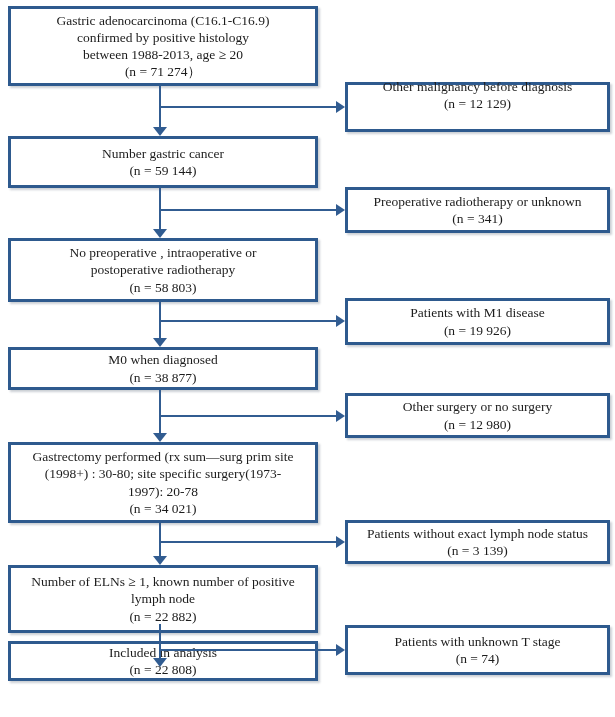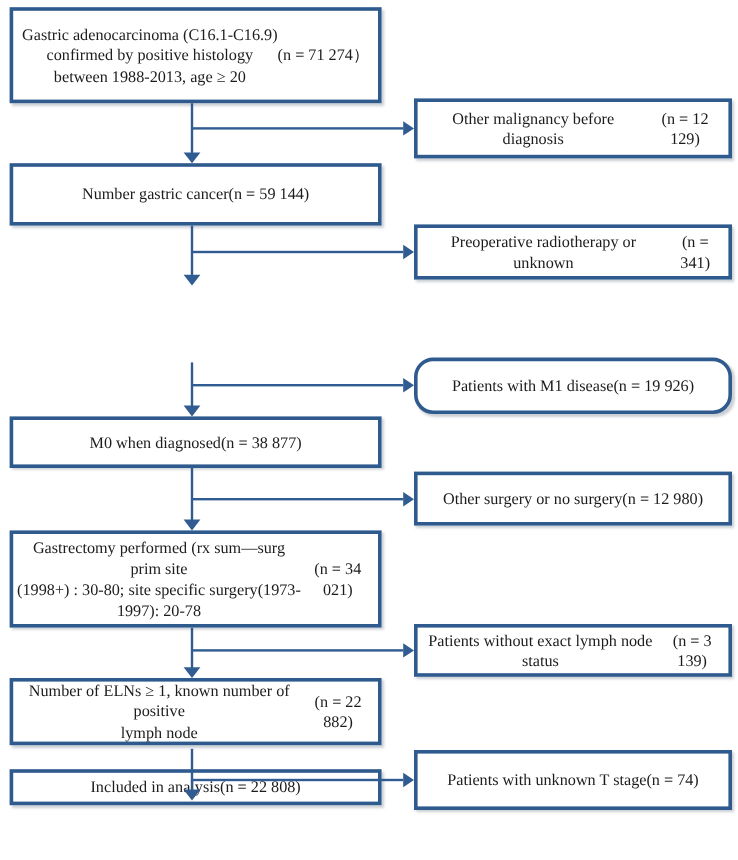--- a/index.html
+++ b/index.html
@@ -9,29 +9,29 @@
     background:#ffffff;
     font-family:"Liberation Serif","DejaVu Serif",serif;
     overflow:hidden;
   }
   .box{
     position:absolute;
     box-sizing:border-box;
     border:3px solid #2e5a8e;
     background:#ffffff;
     display:flex;
-    flex-direction:row;
+    flex-direction:column;
     align-items:center;
     justify-content:center;
     text-align:center;
     color:#1c1c1c;
     font-size:13.5px;
     line-height:1.27;
     box-shadow:2px 2px 2px rgba(110,120,135,.35);
-    padding:3px 3px;
+    padding:17px 3px;
   }
   .main-box{left:8px;width:310px;}
   .excl-box{left:345px;width:265px;}
   .label,.n{white-space:pre-line;}
   .vline{position:absolute;left:159px;width:2px;background:#315c91;}
   .hline{position:absolute;left:160px;width:176px;height:2px;background:#315c91;}
   .arr-d{
     position:absolute;left:153px;width:0;height:0;
     border-left:7px solid transparent;
     border-right:7px solid transparent;
@@ -52,49 +52,54 @@
   <div class="box main-box" style="top:6px;height:80px;">
     <span class="label">Gastric adenocarcinoma (C16.1-C16.9)
 confirmed by positive histology
 between 1988-2013, age ≥ 20</span>
     <span class="n">(n = 71 274）</span>
   </div>
   <div class="box main-box" style="top:136px;height:52px;">
     <span class="label">Number gastric cancer</span>
     <span class="n">(n = 59 144)</span>
   </div>
+  <div class="box main-box" style="top:238px;height:64px;">
+    <span class="label">No preoperative , intraoperative  or
+postoperative radiotherapy</span>
+    <span class="n">(n = 58 803)</span>
+  </div>
   <div class="box main-box" style="top:347px;height:43px;">
     <span class="label">M0 when diagnosed</span>
     <span class="n">(n = 38 877)</span>
   </div>
   <div class="box main-box" style="top:442px;height:81px;">
     <span class="label">Gastrectomy performed (rx sum—surg prim site
 (1998+) : 30-80; site specific surgery(1973-
 1997): 20-78</span>
     <span class="n">(n = 34 021)</span>
   </div>
-  <div class="box main-box" style="top:565px;height:56px;">
+  <div class="box main-box" style="top:565px;height:68px;">
     <span class="label">Number of ELNs ≥ 1, known number of positive
 lymph node</span>
     <span class="n">(n = 22 882)</span>
   </div>
   <div class="box main-box" style="top:641px;height:30px;">
     <span class="label">Included in analysis</span>
     <span class="n">(n = 22 808)</span>
   </div>
 
   <div class="box excl-box" style="top:82px;height:50px;justify-content:flex-end;">
     <span class="label">Other malignancy before diagnosis</span>
     <span class="n">(n = 12 129)</span>
   </div>
   <div class="box excl-box" style="top:187px;height:46px;">
     <span class="label">Preoperative radiotherapy or unknown</span>
     <span class="n">(n = 341)</span>
   </div>
-  <div class="box excl-box" style="top:298px;height:47px;border-radius:16px;">
+  <div class="box excl-box" style="top:298px;height:47px;">
     <span class="label">Patients with M1 disease</span>
     <span class="n">(n = 19 926)</span>
   </div>
   <div class="box excl-box" style="top:393px;height:45px;">
     <span class="label">Other surgery or no surgery</span>
     <span class="n">(n = 12 980)</span>
   </div>
   <div class="box excl-box" style="top:520px;height:44px;">
     <span class="label">Patients without exact lymph node status</span>
     <span class="n">(n = 3 139)</span>

